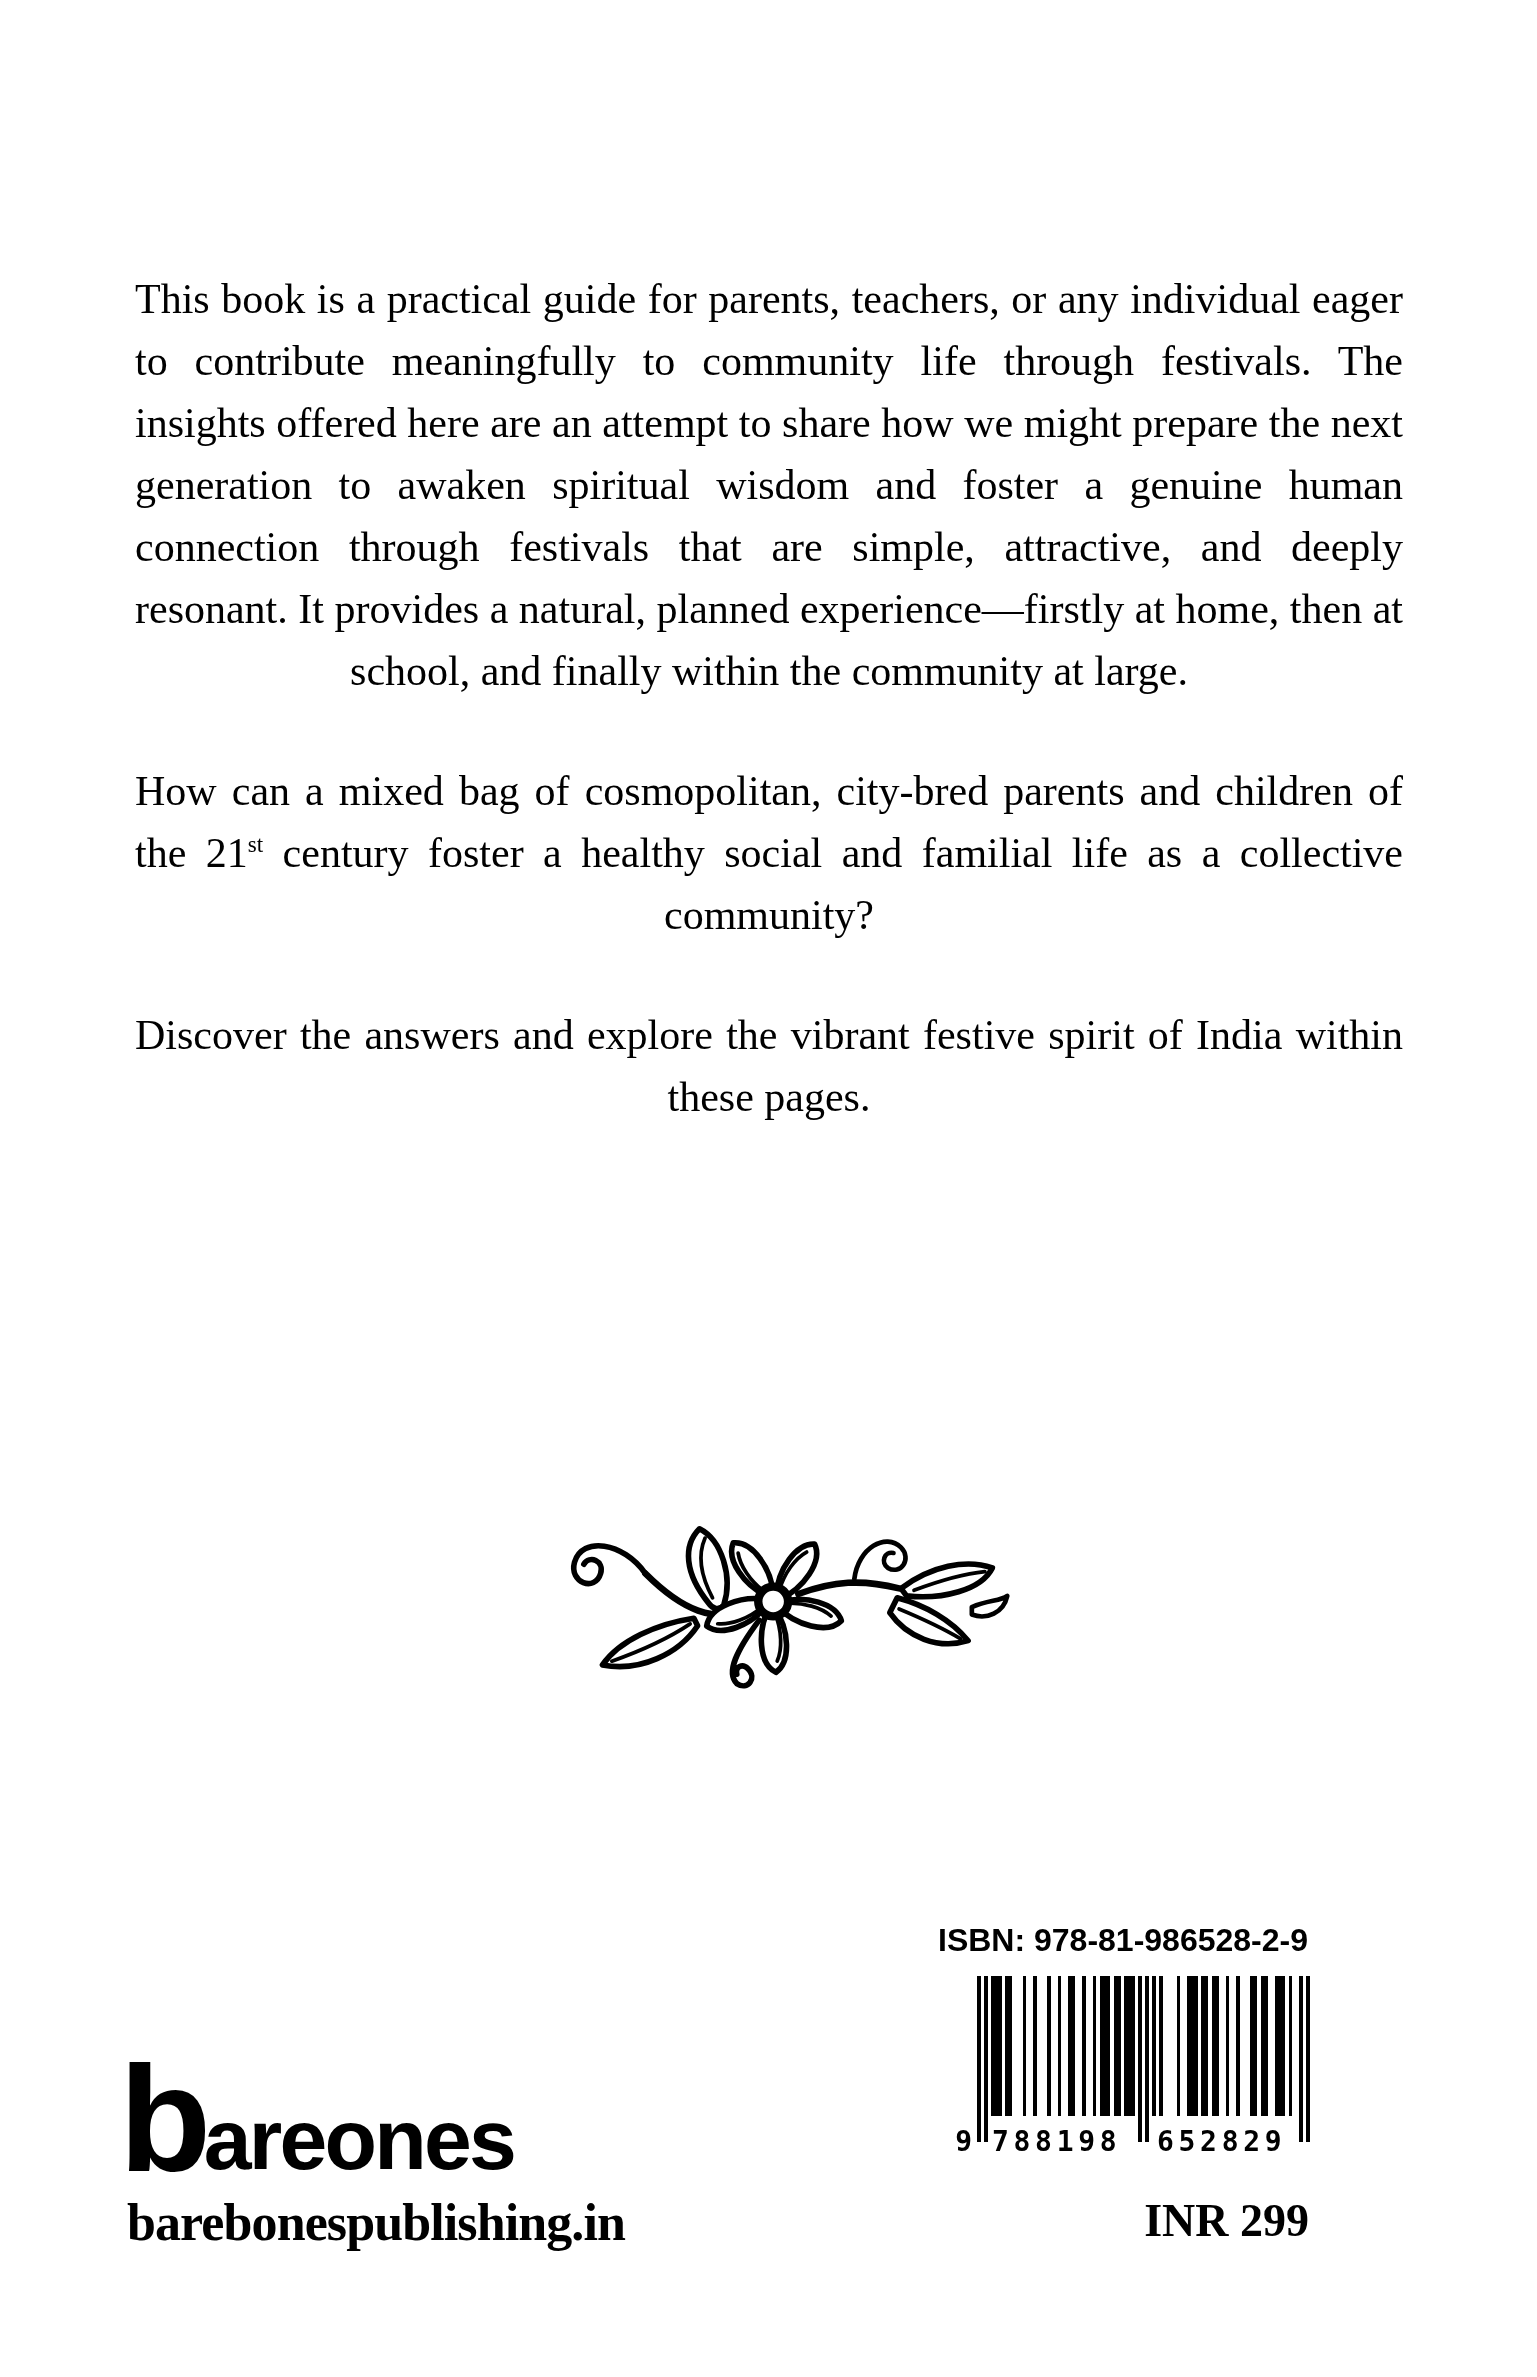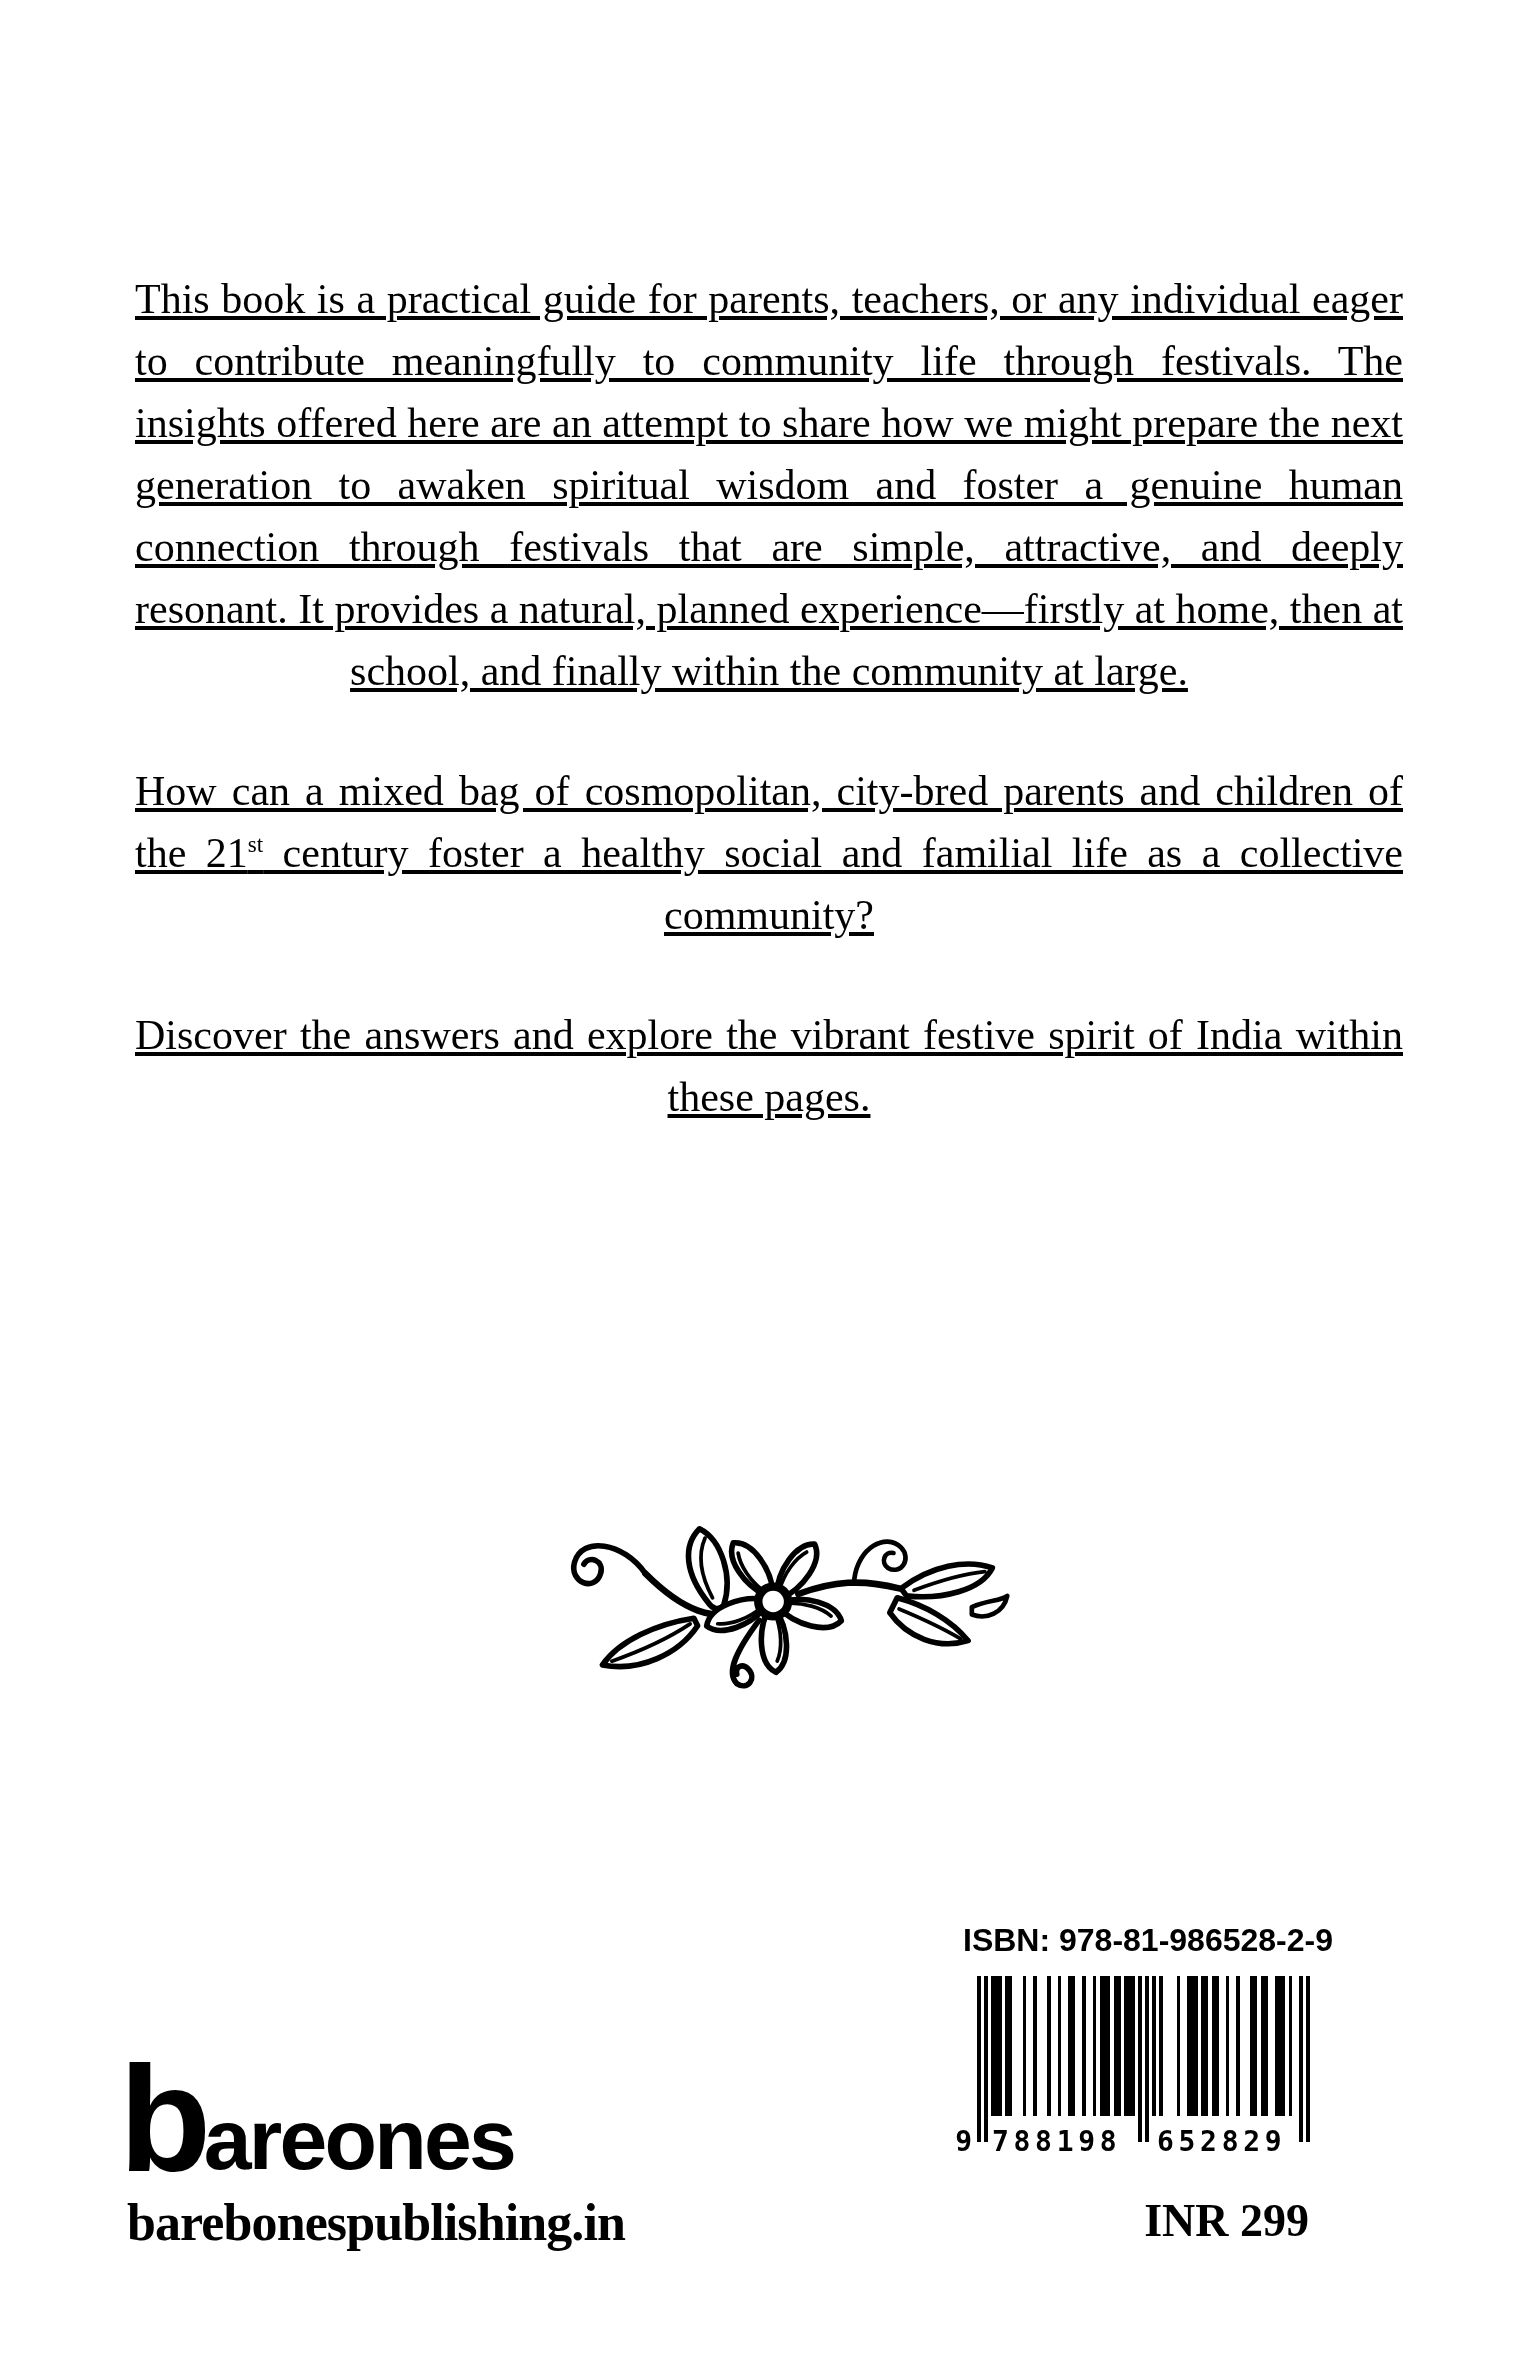--- a/index.html
+++ b/index.html
@@ -11,31 +11,30 @@
   }
   
   .blurb{
     position:absolute;left:135px;top:268px;width:1268px;
     font-size:42px;line-height:62px;
   }
   .para{
     margin:0 0 58px 0;
     text-align:justify;
     text-align-last:center;
-    text-decoration:underline;
   }
   .it{font-style:italic;}
   .sup{font-size:55%;vertical-align:super;line-height:0;}
   
   .ornament{position:absolute;left:526px;top:1506px;width:485px;height:191px;}
   .ornament svg{width:100%;height:100%;}
   
   .isbn{
     position:absolute;left:913px;top:1922px;width:420px;
-    text-align:right;
+    text-align:center;
     font-family:"Liberation Sans",sans-serif;font-weight:700;font-size:32px;
   }
   .barcode{position:absolute;left:940px;top:1976px;width:373px;height:196px;}
   .barcode-bars{position:absolute;left:37px;top:0;display:flex;align-items:flex-start;}
   .module{width:3.5px;height:140px;flex:0 0 auto;}
   .module.guard{height:166px;}
   .module.black{background:#000;}
   .bc-digit{
     position:absolute;top:149px;
     font-family:"DejaVu Sans Mono",monospace;font-weight:700;font-size:28px;

